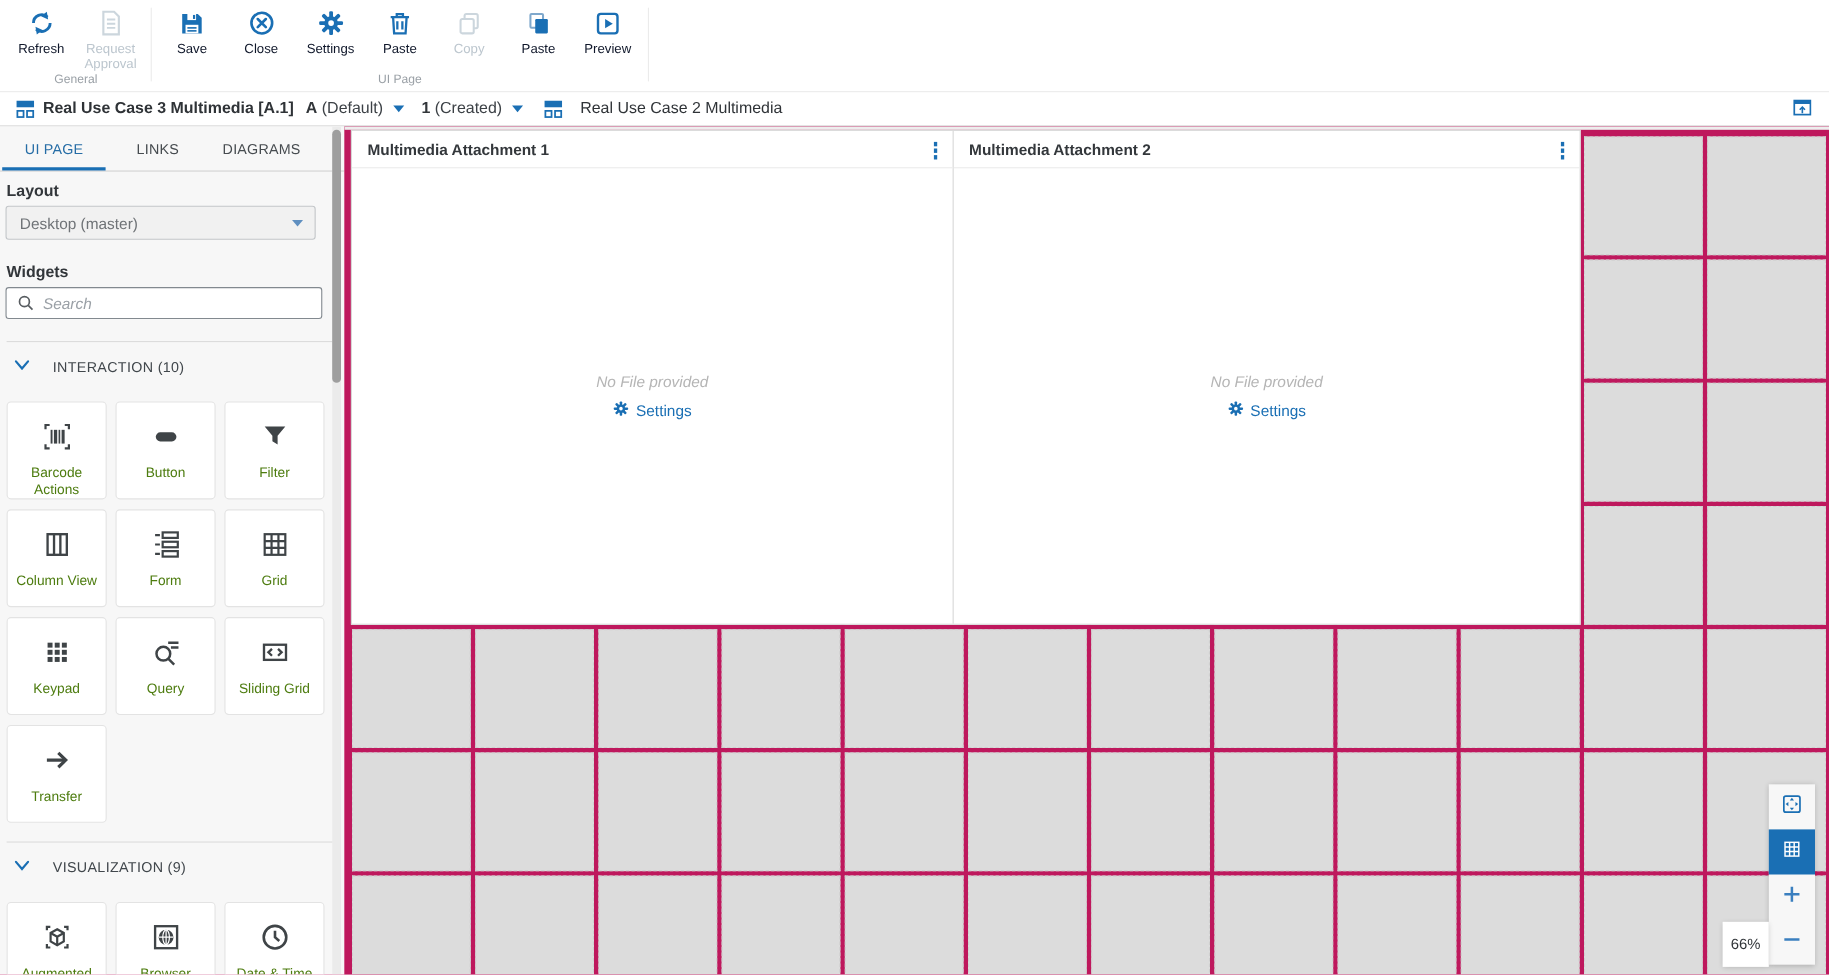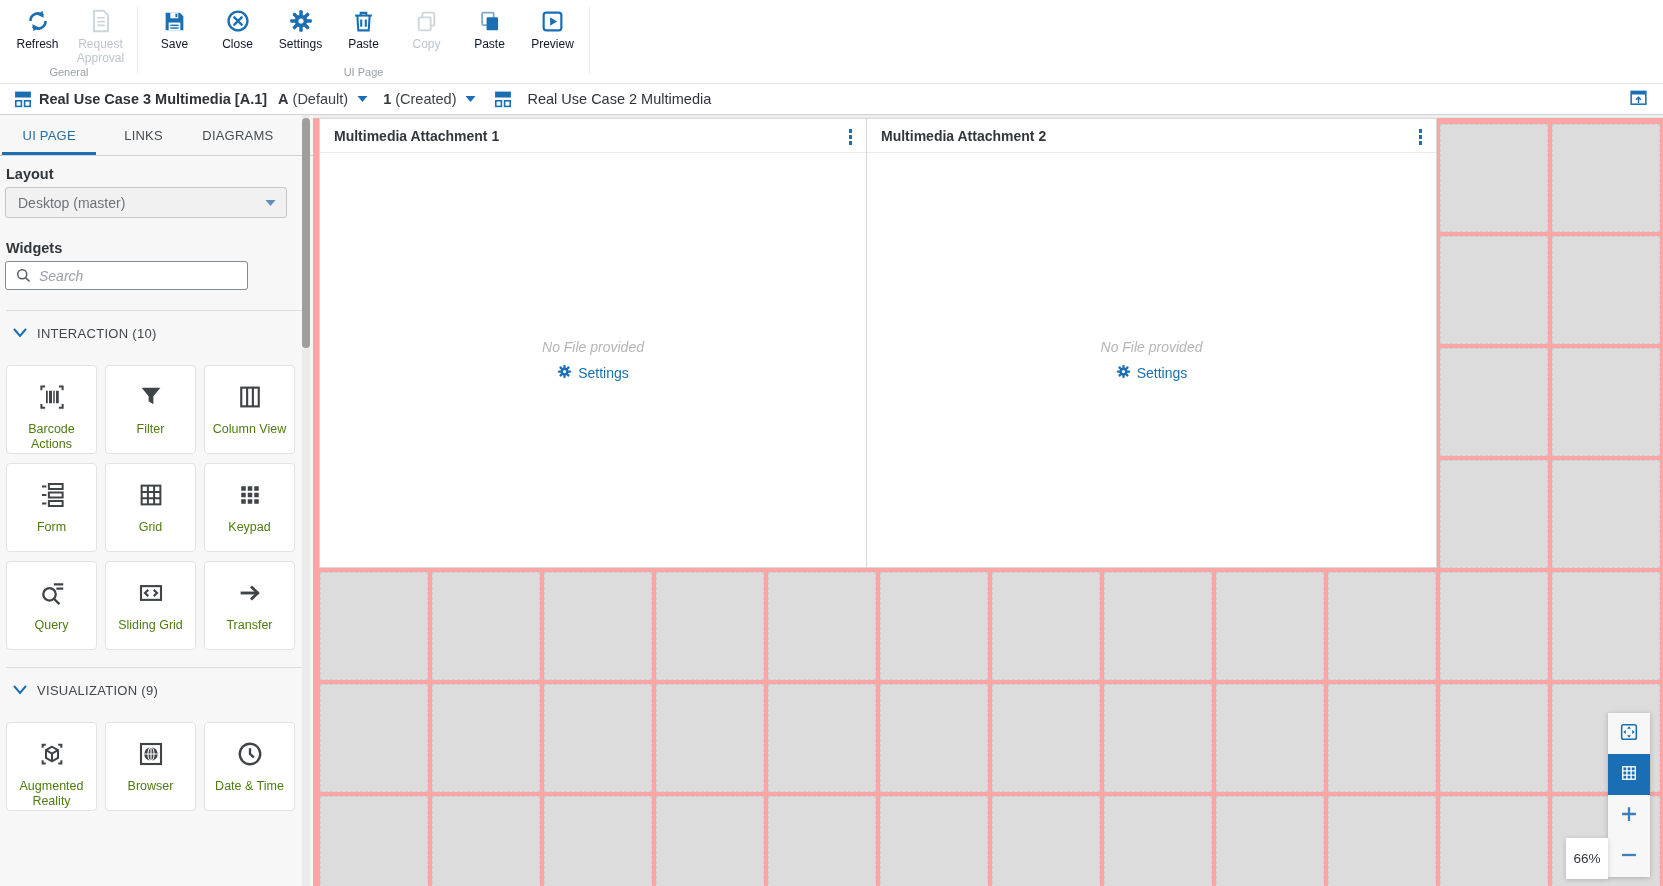--- a/index.html
+++ b/index.html
@@ -33,34 +33,34 @@
   
   .main{display:flex;height:771px;}
   
   .sidebar{width:313px;height:100%;background:#f7f7f7;position:relative;overflow:hidden;flex:none;}
   .tabs{height:40px;border-bottom:1px solid #d2d2d2;display:flex;padding:0 28px 0 2px;}
   .tab{flex:1;display:flex;align-items:center;justify-content:center;font-size:13px;letter-spacing:.2px;color:#474c50;cursor:pointer;}
   .tab.active{color:#266da6;box-shadow:inset 0 -3px 0 #1a6fb4;}
   .side-label{font-size:14.5px;font-weight:700;color:#32363a;margin:10px 0 5px 6px;}
   .layout-select{width:258px;height:29px;margin-left:5px;background:#f1f1f1;border:1px solid #c3c6c9;border-radius:3px;display:flex;align-items:center;padding:0 10px 0 12px;color:#6f7377;font-size:14px;cursor:pointer;}
   .layout-select .sel-caret{margin-left:auto;display:flex;align-items:center;}
-  .searchwrap{position:relative;width:243px;margin-left:5px;}
+  .searchwrap{position:relative;width:288px;margin-left:5px;}
   .searchwrap input{width:100%;height:29px;box-sizing:border-box;border:1px solid #82898f;border-radius:3px;background:#fff;padding:0 8px 0 33px;font-size:14px;font-family:inherit;color:#32363a;outline:none;}
   .searchwrap input::placeholder{font-style:italic;color:#9aa0a6;}
   .searchwrap .mag{position:absolute;left:10px;top:6px;}
   .srule{border-top:1px solid #dcdcdc;margin:20px 10px 0 6px;}
-  .sechead{display:flex;align-items:center;gap:10px;padding:13px 0 0 13px;cursor:pointer;}
+  .sechead{display:flex;align-items:center;gap:21px;padding:13px 0 0 13px;cursor:pointer;}
   .sechead .sectitle{font-size:13px;letter-spacing:.3px;color:#41474c;}
   .tilegrid{display:grid;grid-template-columns:repeat(3,91px);gap:9px 8px;margin:23px 0 0 6px;}
   .tile{height:89px;background:#fff;border:1px solid #e3e3e3;border-radius:4px;box-sizing:border-box;display:flex;flex-direction:column;align-items:center;padding-top:16px;gap:6px;cursor:pointer;}
   .tile .tlabel{font-size:12.5px;line-height:1.22;text-align:center;color:#4d7c0f;}
   .sb-track{position:absolute;right:3px;top:0;bottom:0;width:8px;background:#ebebeb;}
   .sb-thumb{position:absolute;right:3px;top:3px;width:8px;height:230px;background:#9e9e9e;border-radius:4px;cursor:pointer;}
   
-  .canvas{flex:1;position:relative;background:#fca5a5;overflow:hidden;}
+  .canvas{flex:1;position:relative;background:#be185d;overflow:hidden;}
   .canvas-topstrip{position:absolute;left:0;top:0;right:0;height:3px;background:#ededed;}
   .gcell{position:absolute;width:108px;height:108px;background:#dcdcdc;border:1px dashed #cfcfcf;box-sizing:border-box;}
   .panels{position:absolute;left:6px;top:3px;width:1118px;height:450px;background:#fff;border:1px solid #d7d7d7;box-sizing:border-box;display:flex;z-index:2;}
   .panel{position:relative;height:100%;}
   .panel.p1{width:546px;}
   .panel.p2{flex:1;}
   .pdivider{width:1px;background:#d7d7d7;}
   .phead{height:33px;border-bottom:1px solid #ebebeb;position:relative;display:flex;align-items:center;}
   .ptitle{padding-left:14px;font-size:14px;font-weight:700;color:#33373b;}
   .kebab{position:absolute;right:13px;top:9px;display:flex;flex-direction:column;gap:2.5px;cursor:pointer;padding:1px;}
@@ -290,20 +290,26 @@
                 <path d="M3.5 6.5v-3h3M17.5 3.5h3v3M3.5 17.5v3h3M20.5 17.5v3h-3"></path>
               </g>
               <g fill="#3f4447">
                 <rect x="7.2" y="7" width="1.4" height="10"></rect>
                 <rect x="9.6" y="7" width="2.4" height="10"></rect>
                 <rect x="13" y="7" width="1.2" height="10"></rect>
                 <rect x="15.2" y="7" width="2.2" height="10"></rect>
               </g>
             </svg></span>
         <span class="tlabel">Barcode Actions</span>
+      </div>
+      <div class="tile">
+        <span><svg width="30" height="30" viewBox="0 0 24 24">
+              <rect x="4.5" y="8.8" width="15" height="6.6" rx="3.3" fill="#3f4447"></rect>
+            </svg></span>
+        <span class="tlabel">Button</span>
       </div>
       <div class="tile">
         <span><svg width="30" height="30" viewBox="0 0 24 24">
               <path d="M4.5 4.5h15l-5.6 6.8v6.4l-3.8-2.4v-4z" fill="#3f4447"></path>
             </svg></span>
         <span class="tlabel">Filter</span>
       </div>
       <div class="tile">
         <span><svg width="30" height="30" viewBox="0 0 24 24">
               <g stroke="#3f4447" fill="none" stroke-width="1.7">

